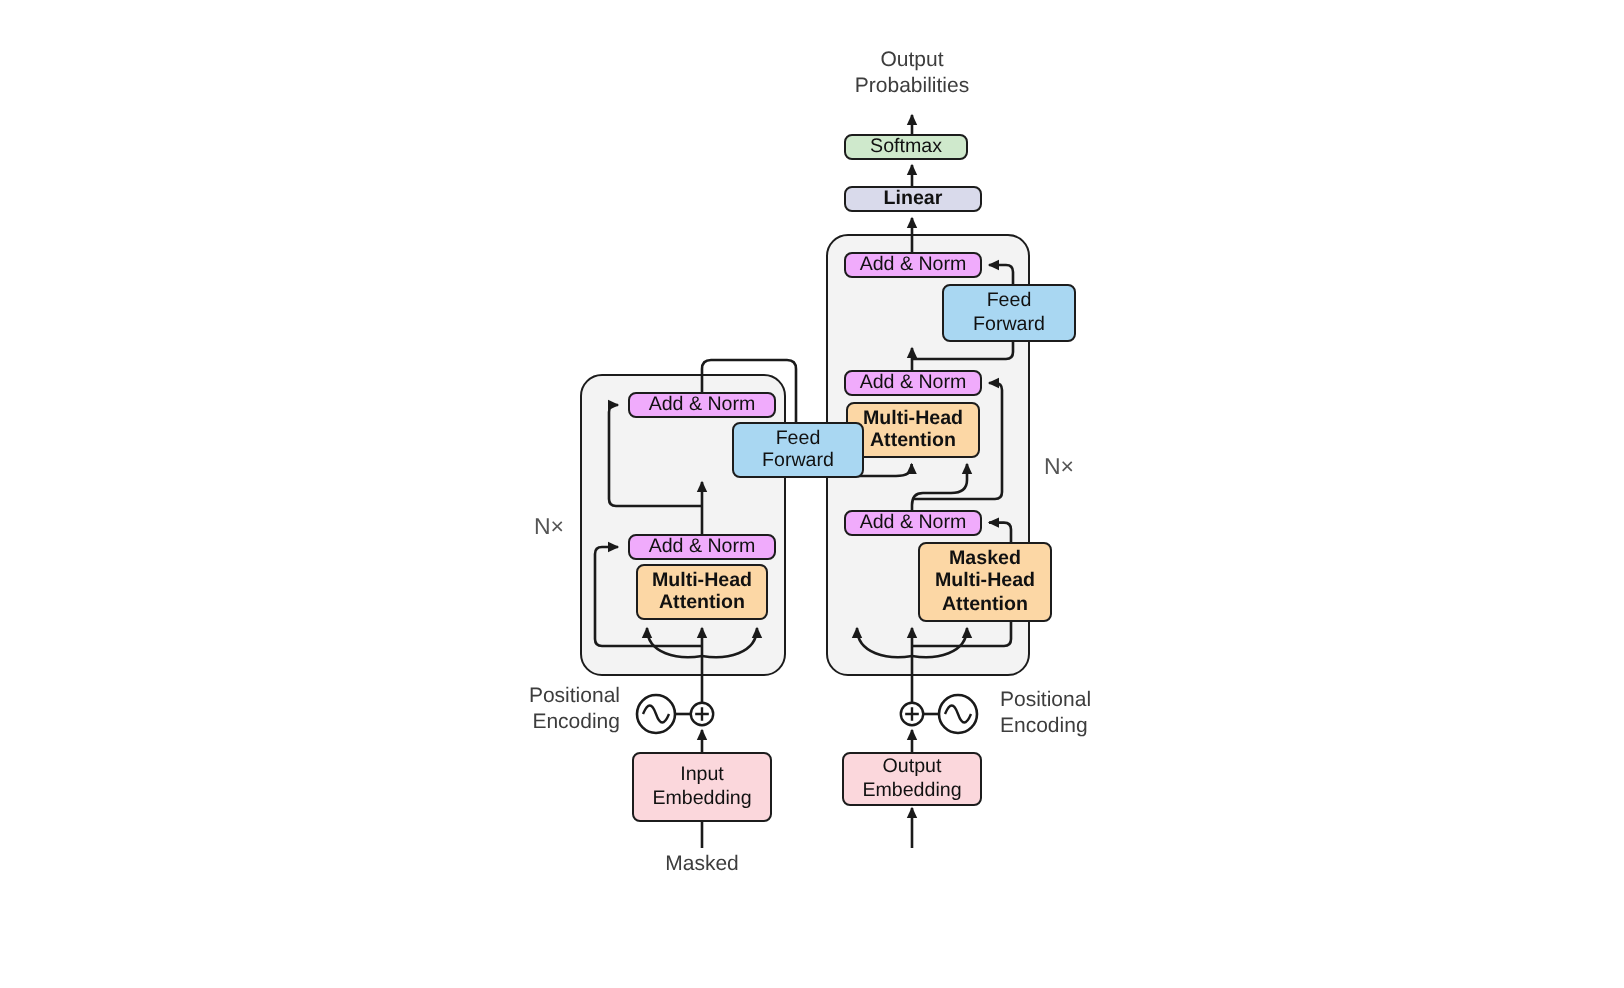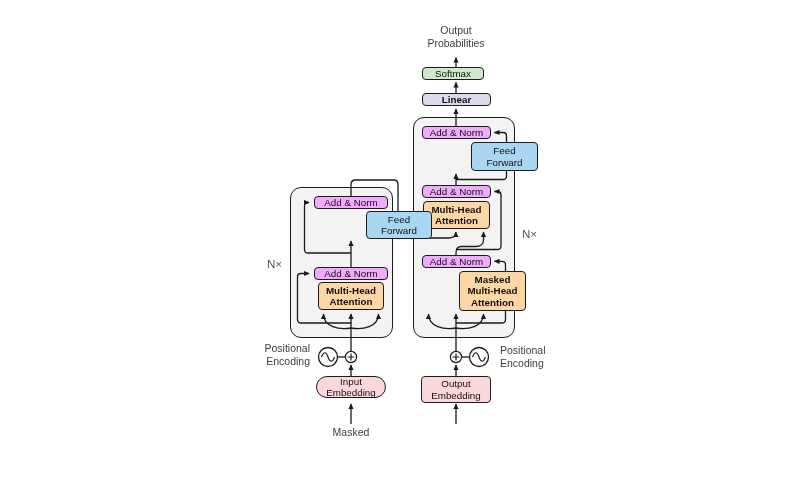--- a/index.html
+++ b/index.html
@@ -36,21 +36,21 @@
   #dec-ff{left:423px;top:142px;width:67px;height:29px;}
   #dec-an2{left:422px;top:185px;width:69px;height:13px;}
   #dec-mha{left:423px;top:201px;width:67px;height:28px;}
   #dec-an3{left:422px;top:255px;width:69px;height:13px;}
   #dec-masked{left:423px;top:271px;width:67px;height:40px;margin-left:36px;}
   #enc-block{left:290px;top:187px;width:103px;height:151px;}
   #enc-an1{left:314px;top:196px;width:74px;height:13px;}
   #enc-ff{left:318px;top:211px;width:66px;height:28px;}
   #enc-an2{left:314px;top:267px;width:74px;height:13px;}
   #enc-mha{left:318px;top:282px;width:66px;height:28px;}
-  #in-emb{left:316px;top:376px;width:70px;height:22px;border-radius:13px;}
+  #in-emb{left:316px;top:376px;width:70px;height:35px;}
   #out-emb{left:421px;top:376px;width:70px;height:27px;}
   #out-prob{left:396px;top:24px;width:120px;}
   #pe-left{left:246px;top:342px;width:64px;}
   #pe-right{left:500px;top:344px;width:64px;}
   #inputs{left:321px;top:426px;width:60px;}
   #outputs{left:416px;top:426px;width:80px;}
   #nx-left{left:252px;top:257px;width:30px;}
   #nx-right{left:522px;top:227px;width:34px;}
 </style>
 </head>

